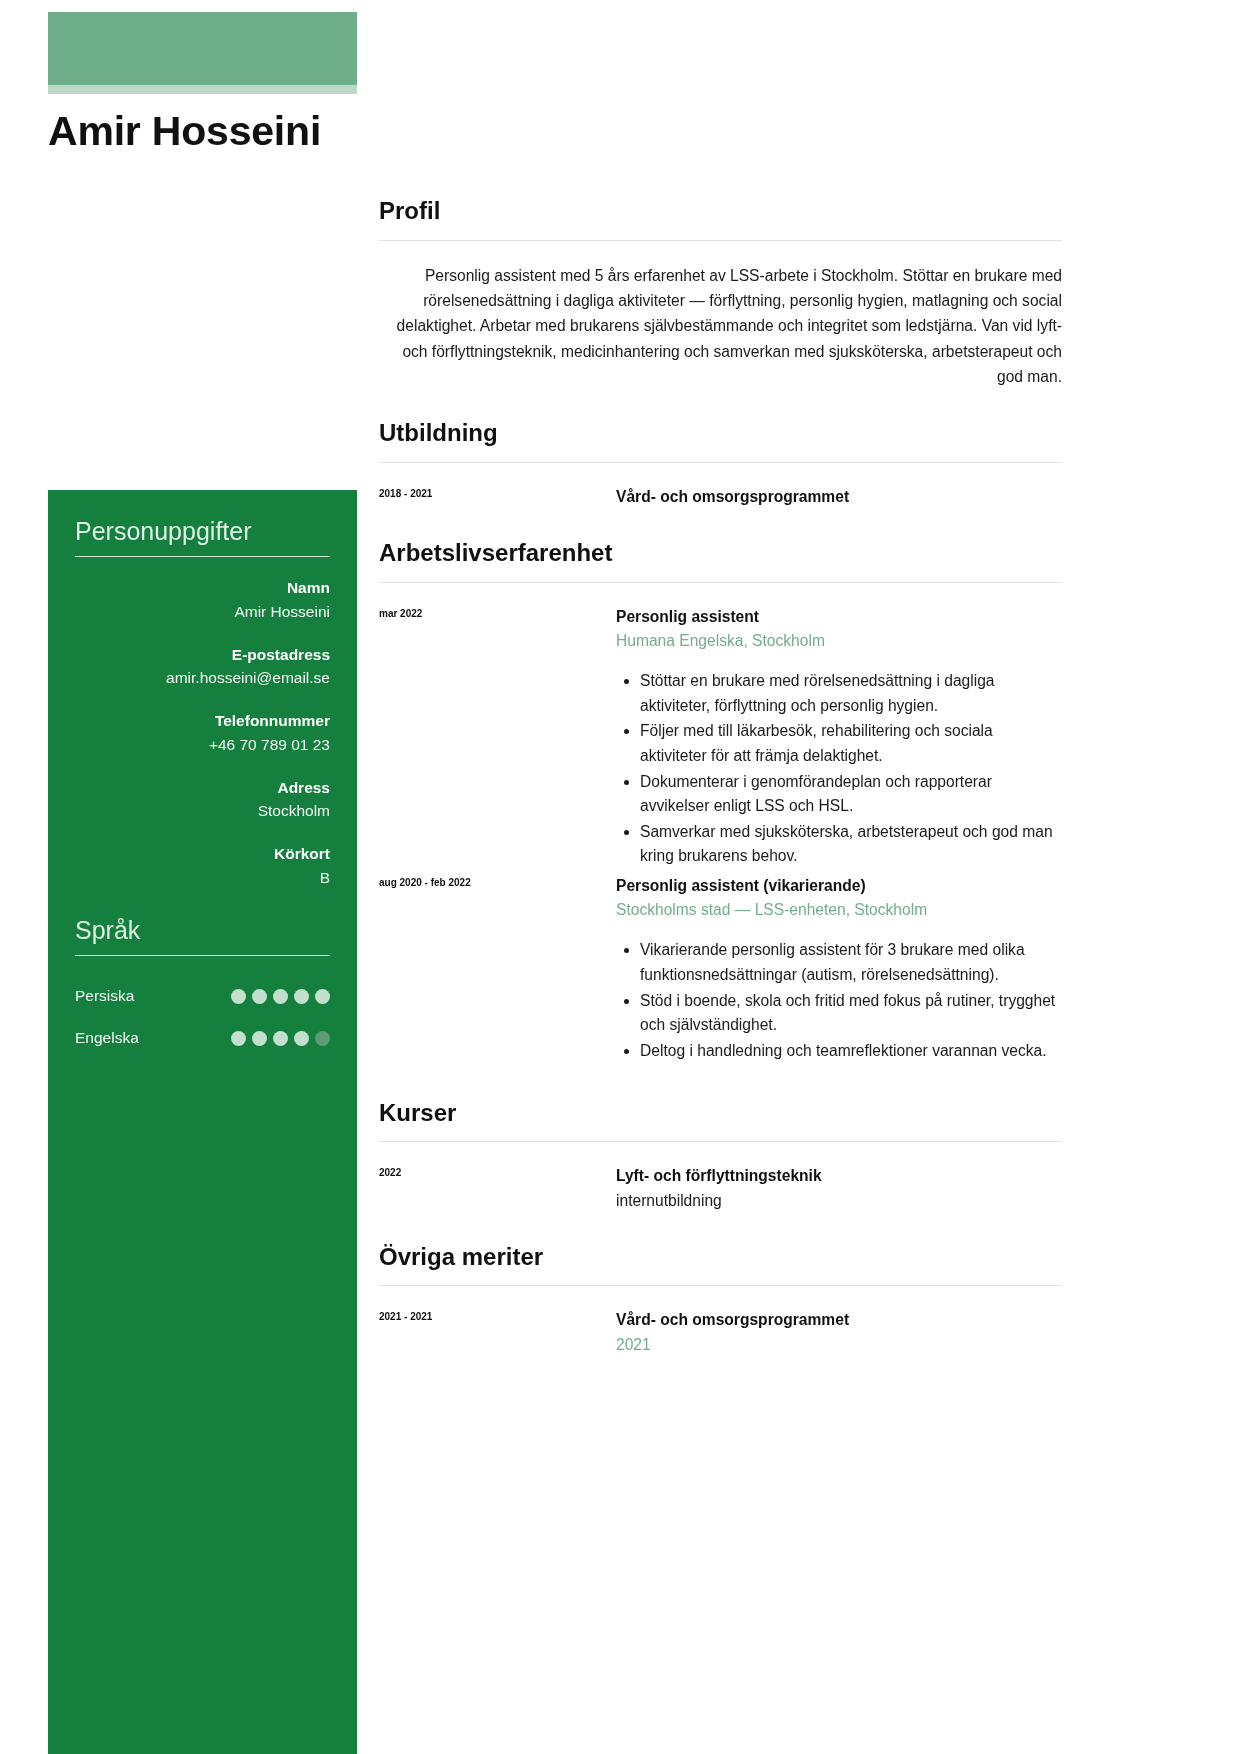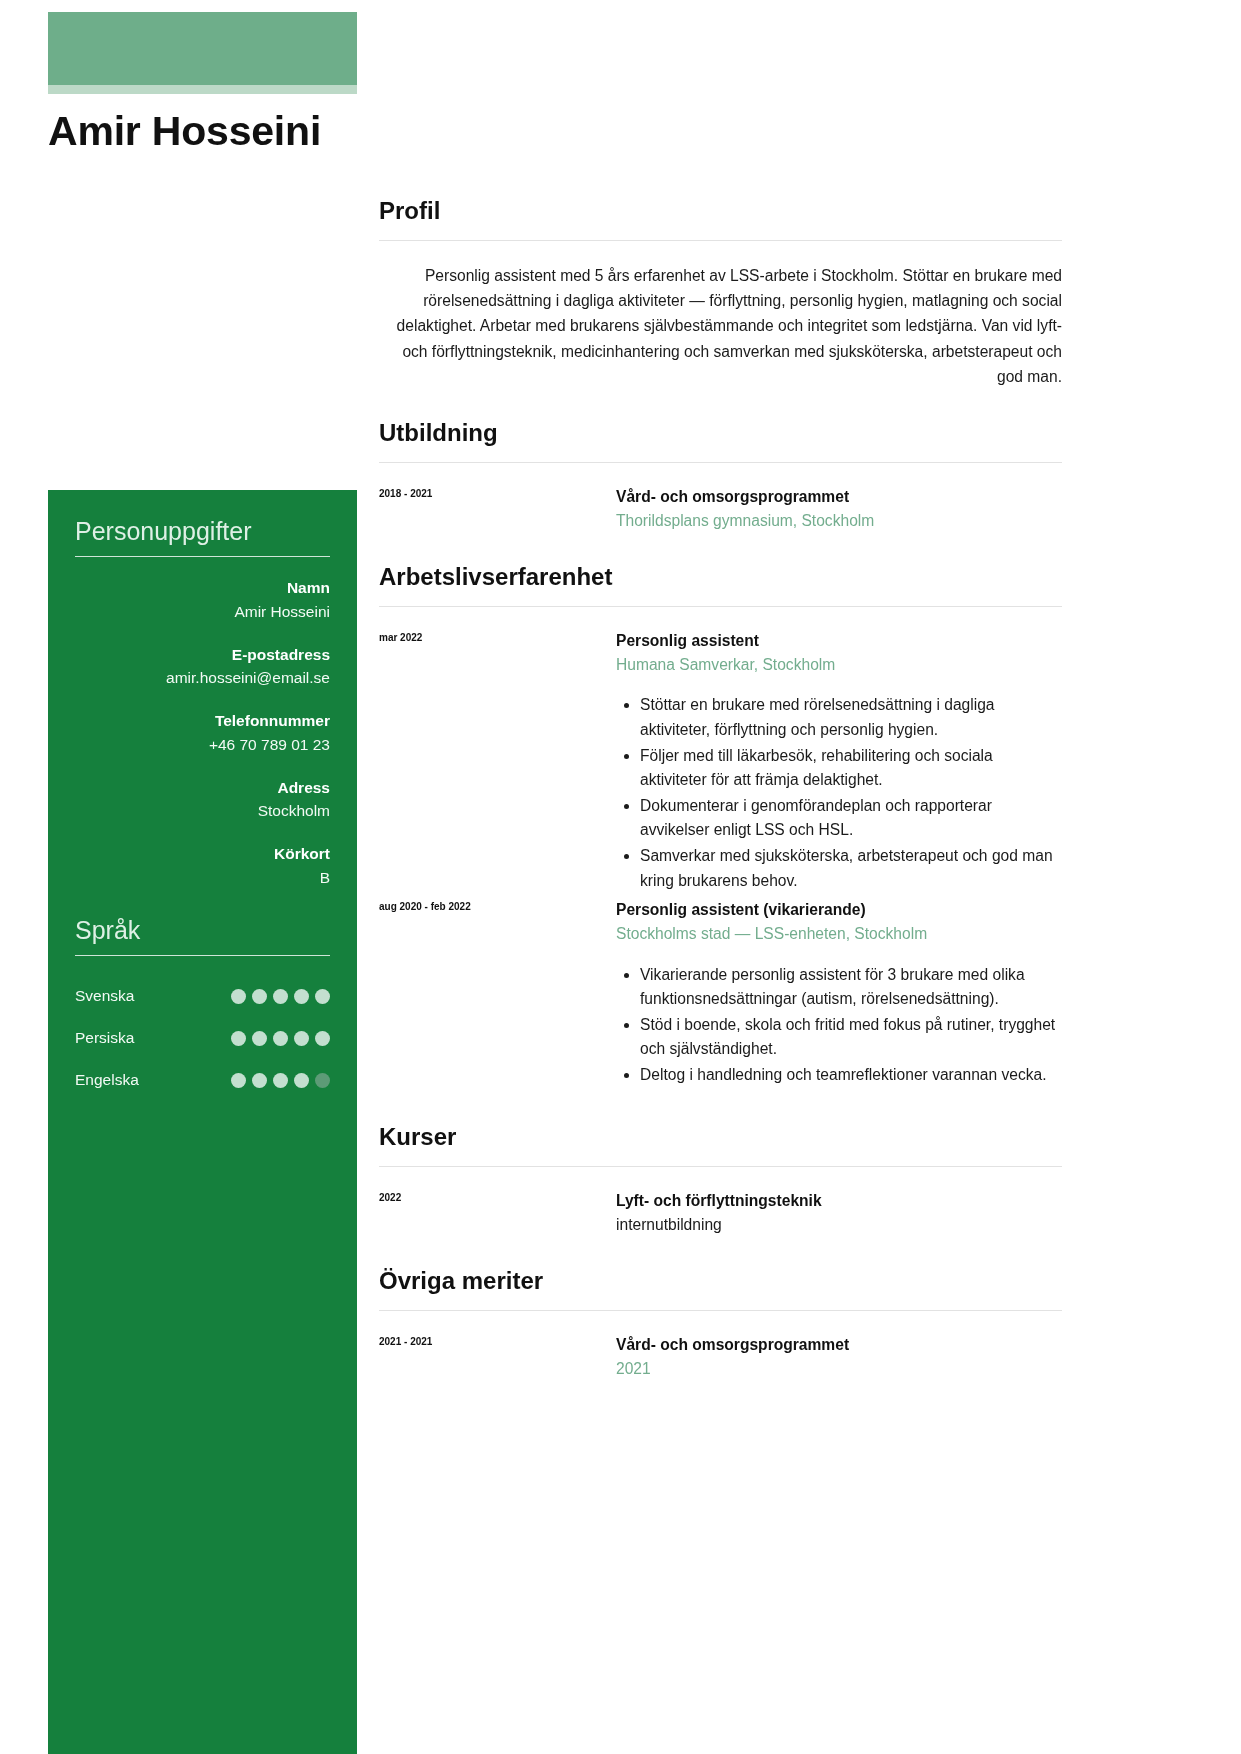--- a/index.html
+++ b/index.html
@@ -230,30 +230,20 @@
       <div class="field">
         <div class="field-label">Körkort</div>
         <div class="field-value">B</div>
       </div>
     </div>
 
     <div class="lang-block">
       <div class="side-heading">Språk</div>
       <div class="side-rule"></div>
 
-      <div class="lang-row">
-        <span class="lang-name">Svenska</span>
-        <span class="dots">
-            <span class="dot"></span>
-            <span class="dot"></span>
-            <span class="dot"></span>
-            <span class="dot"></span>
-            <span class="dot"></span>
-          </span>
-      </div>
 
       <div class="lang-row">
         <span class="lang-name">Persiska</span>
         <span class="dots">
             <span class="dot"></span>
             <span class="dot"></span>
             <span class="dot"></span>
             <span class="dot"></span>
             <span class="dot"></span>
           </span>
@@ -282,36 +272,35 @@
     </section>
 
     <section class="section">
       <h2 class="section-title">Utbildning</h2>
       <div class="section-rule"></div>
       <div class="entries">
           <div class="entry">
             <div class="entry-date">2018 - 2021</div>
             <div class="entry-body">
               <div class="entry-title">Vård- och omsorgsprogrammet</div>
-              <div class="entry-sub">Thorildsplans gymnasium, Stockholm</div>
             </div>
           </div>
         </div>
       <div class="gap-small"></div>
     </section>
 
     <section class="section">
       <h2 class="section-title">Arbetslivserfarenhet</h2>
       <div class="section-rule"></div>
       <div class="entries">
           <div class="entry">
             <div class="entry-date">mar 2022</div>
             <div class="entry-body">
               <div class="entry-title">Personlig assistent</div>
-              <div class="entry-sub">Humana Samverkar, Stockholm</div>
+              <div class="entry-sub">Humana Engelska, Stockholm</div>
               <ul class="bullets">
                 <li>Stöttar en brukare med rörelsenedsättning i dagliga aktiviteter, förflyttning och personlig hygien.</li>
                 <li>Följer med till läkarbesök, rehabilitering och sociala aktiviteter för att främja delaktighet.</li>
                 <li>Dokumenterar i genomförandeplan och rapporterar avvikelser enligt LSS och HSL.</li>
                 <li>Samverkar med sjuksköterska, arbetsterapeut och god man kring brukarens behov.</li>
               </ul>
             </div>
           </div>
           <div class="entry">
             <div class="entry-date">aug 2020 - feb 2022</div>

